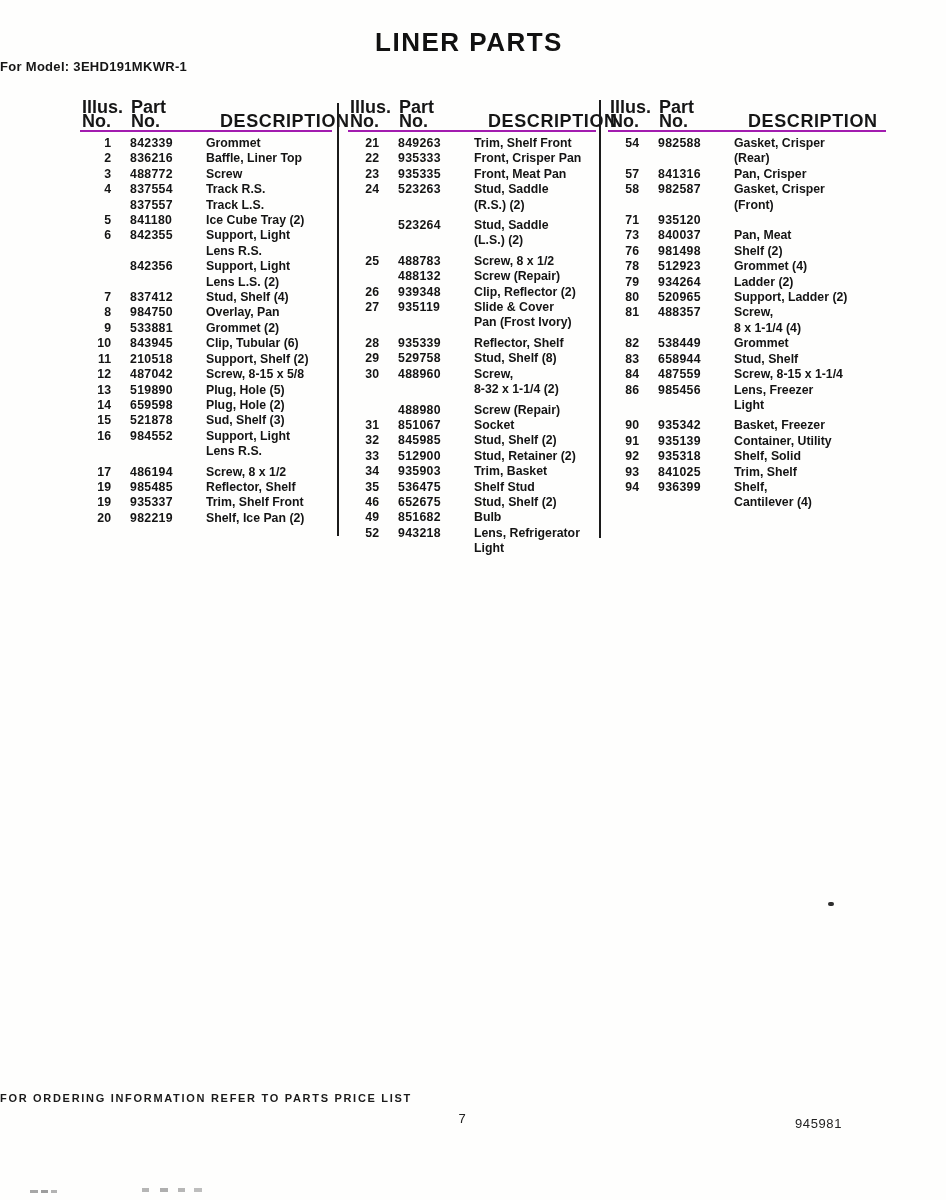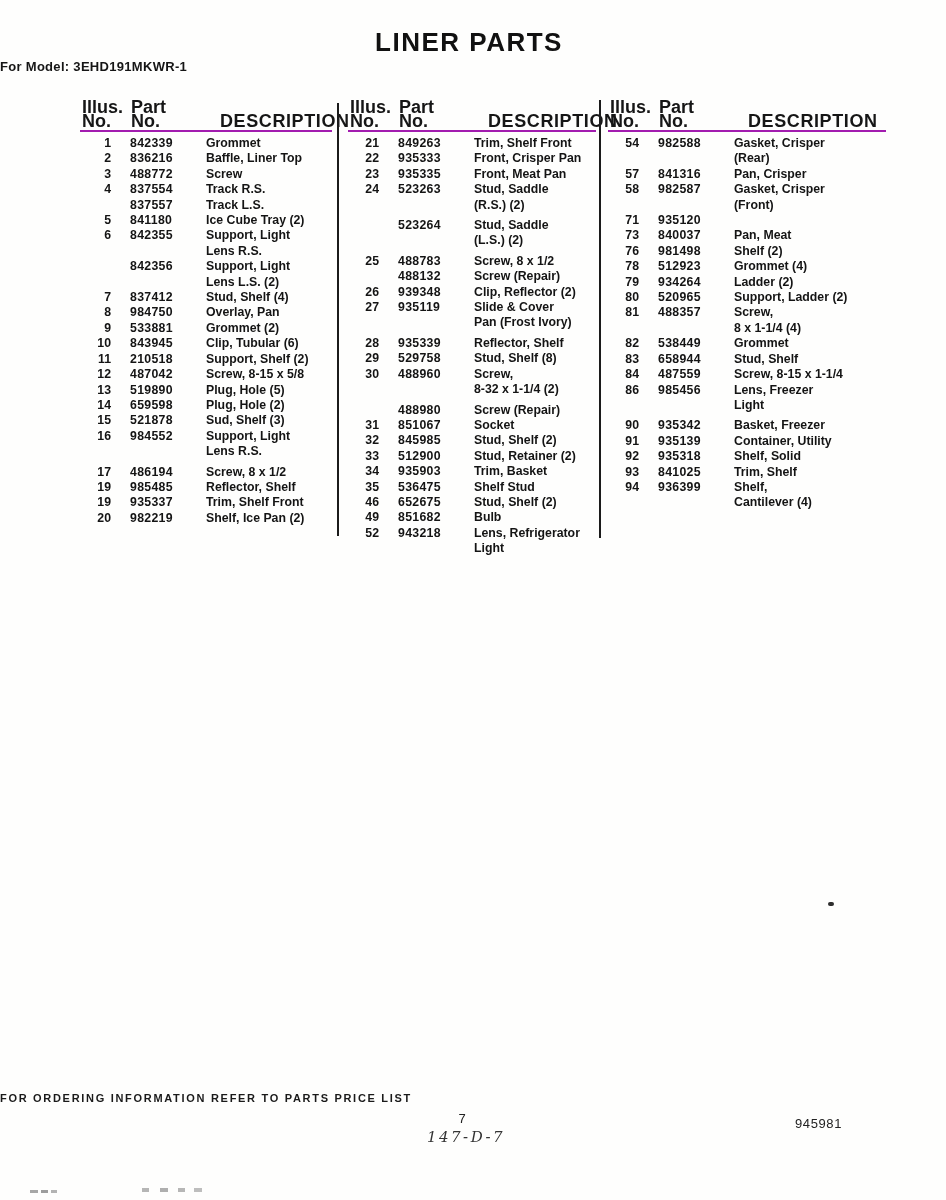--- a/index.html
+++ b/index.html
@@ -486,19 +486,18 @@
 Cantilever (4)</span>
           </div>
         </div>
     </div>
 
   </div>
 
   <div class="footer-note">FOR ORDERING INFORMATION REFER TO PARTS PRICE LIST</div>
   <div class="page-number">7</div>
   <div class="doc-number">945981</div>
-  <div class="handwritten">147-D-7</div>
 
   <div class="artifact sm-1"></div>
   <div class="artifact sm-2"></div>
   <div class="artifact dot-1"></div>
 
 </div>
 
 </body></html>

